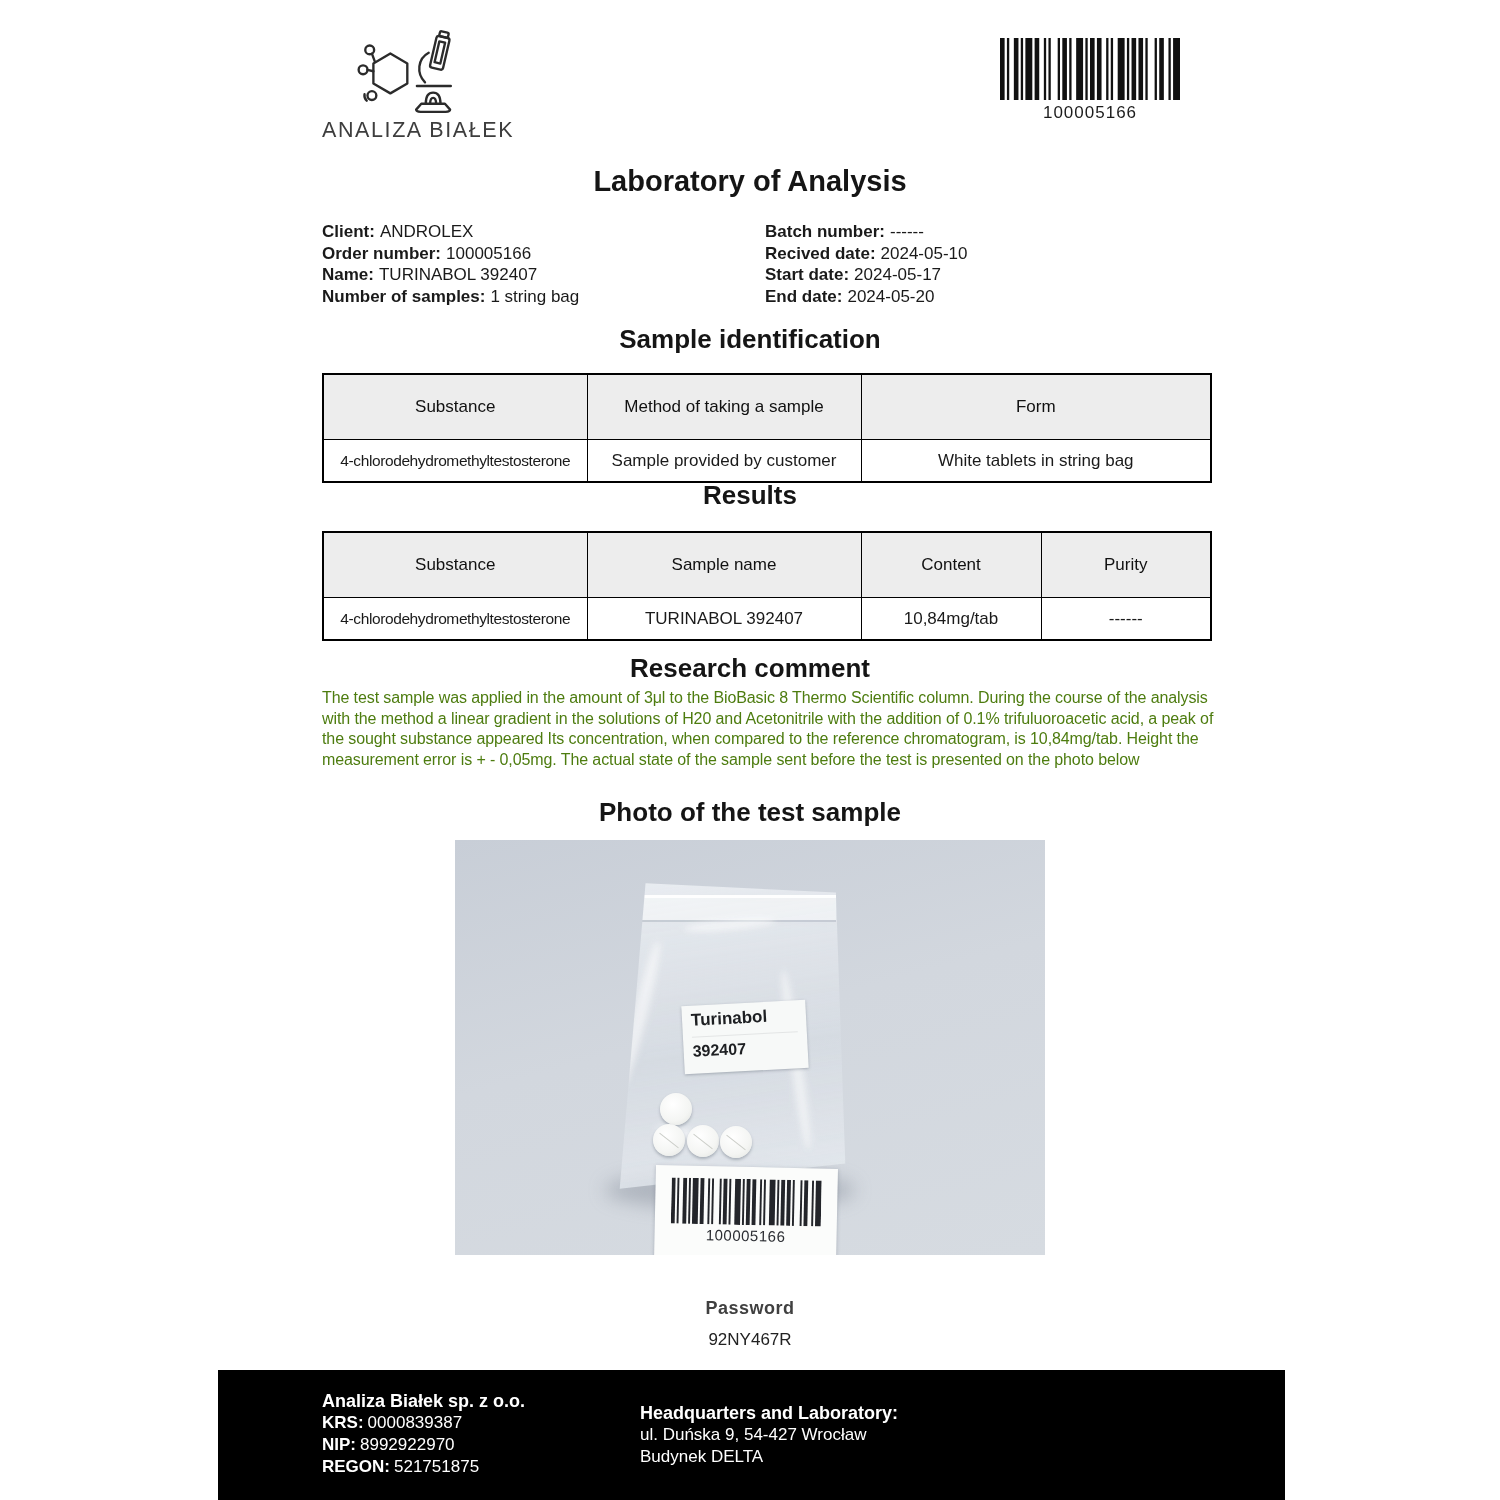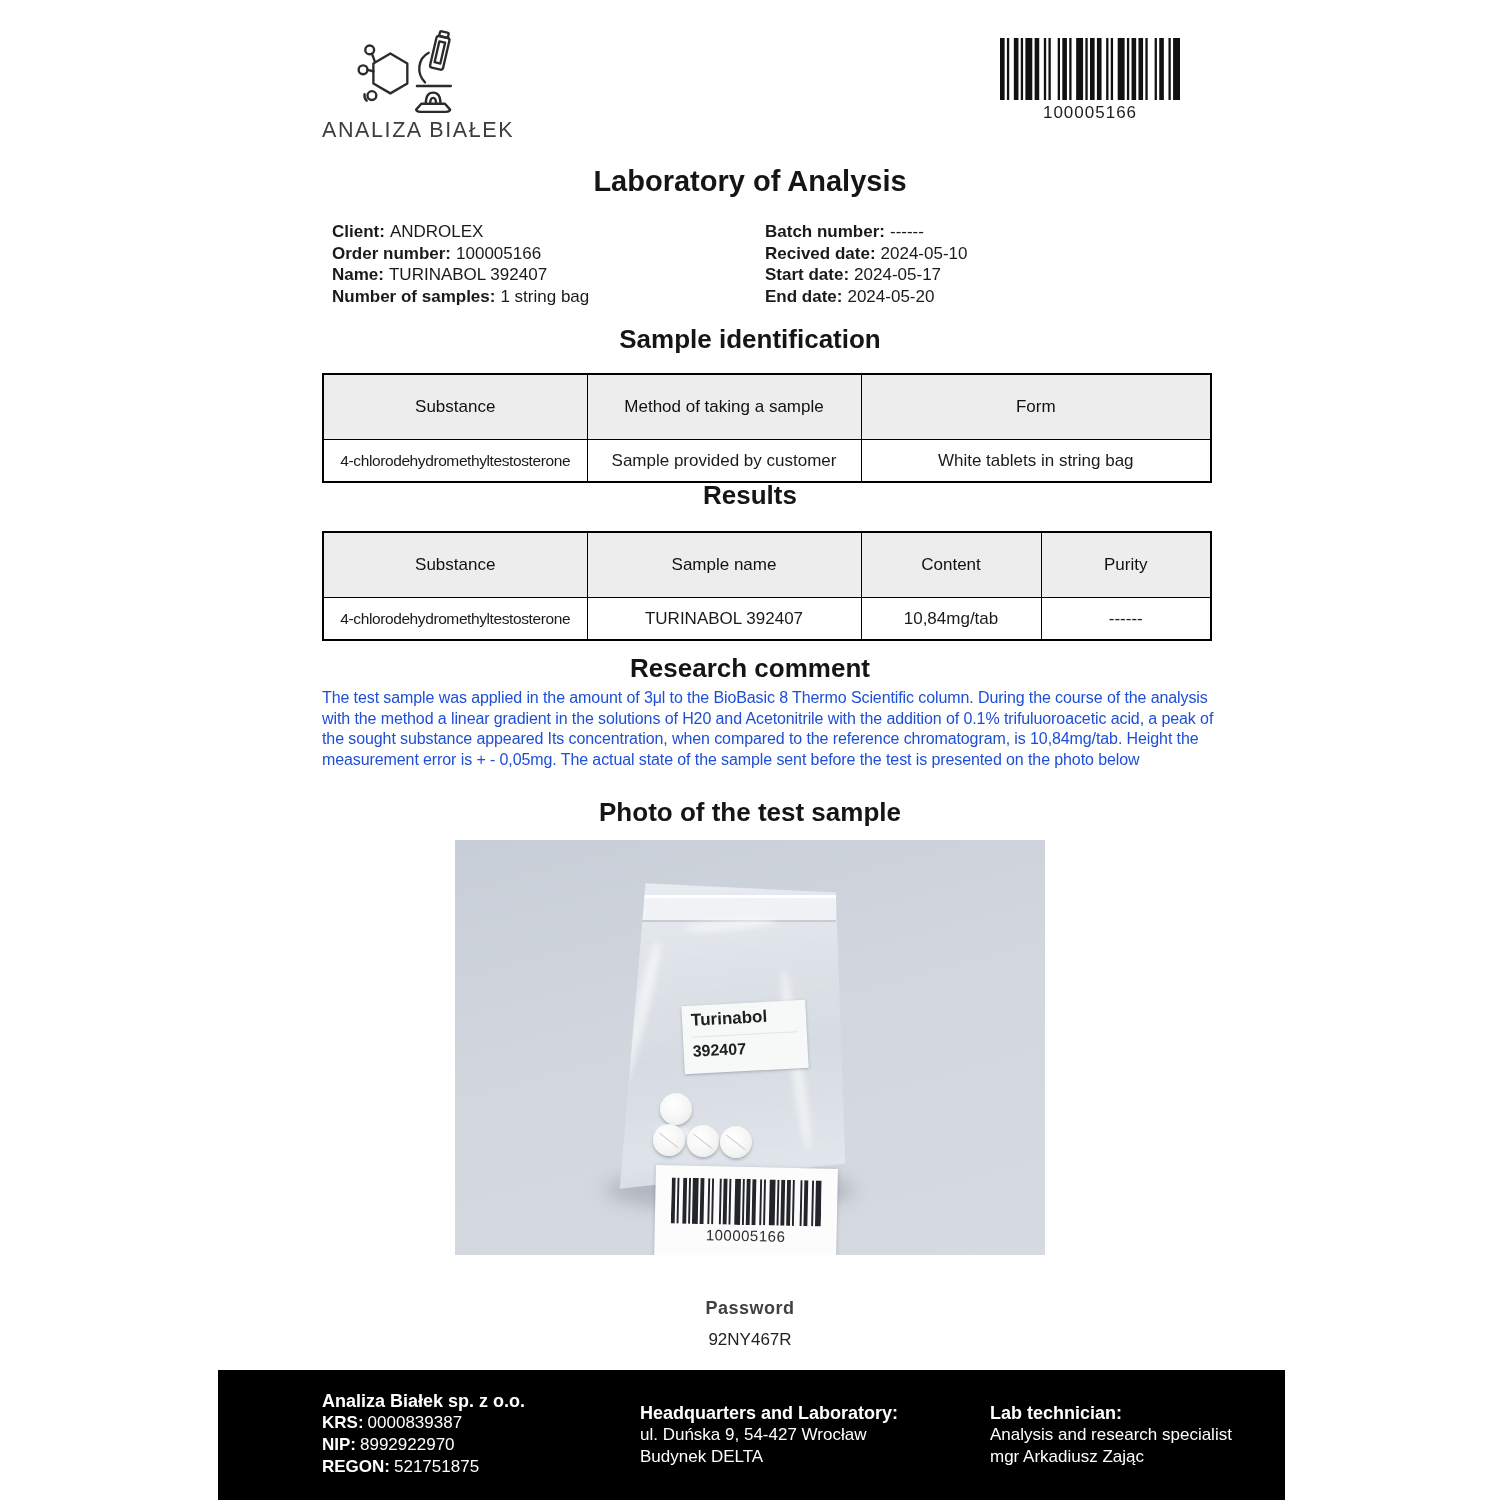--- a/index.html
+++ b/index.html
@@ -13,42 +13,42 @@
   .hbarcode  { position:absolute; left:1000px; top:38px; width:180px; text-align:center; }
   .hbarcode .bars { width:180px; height:62px; }
   .hbarcode .num  { margin-top:3px; font-size:17px; letter-spacing:1px; color:#1c1c1c; }
 
   .h1 { position:absolute; top:165px; left:0; width:100%; text-align:center;
         font-size:29px; font-weight:bold; color:#151515; }
 
   
   .info { position:absolute; left:322px; top:221px; width:893px; height:92px; }
   .info-col { position:absolute; top:0; }
-  .info-col.left  { left:0;margin-left:10px; }
+  .info-col.left  { left:0; }
   .info-col.right { left:443px; }
   .info-line { font-size:17px; line-height:21.5px; color:#1a1a1a; }
   .info-line b { font-weight:bold; margin-right:5px; }
 
   
   .sec-h { position:absolute; left:0; width:100%; text-align:center;
            font-size:26px; font-weight:bold; color:#151515; }
 
   
   .tbl-wrap { position:absolute; left:322px; width:888px; }
   table { border-collapse:collapse; table-layout:fixed; width:888px;
           border:2px solid #000; }
   th { background:#ededed; font-weight:normal; font-size:17px; height:40px;
        border:1px solid #000; text-align:center; padding:12px 2px; }
   td { font-size:17px; height:41px; border:1px solid #000; text-align:center;
        padding:0 2px; color:#1a1a1a; }
   .tight { font-size:15.5px; letter-spacing:-0.4px; white-space:nowrap; }
 
   
   .comment { position:absolute; left:322px; top:688px; width:900px;
-             font-size:16px; line-height:20.5px; letter-spacing:-0.1px; color:#1d4ed8; }
+             font-size:16px; line-height:20.5px; letter-spacing:-0.1px; color:#4d7c0f; }
 
   
   .photo { position:absolute; left:455px; top:840px; width:590px; height:415px;
            overflow:hidden;
            background:linear-gradient(165deg,#c8ced7 0%,#d2d7de 45%,#d6dbe1 100%); }
   .bag-shadow { position:absolute; left:150px; top:330px; width:250px; height:40px;
                 background:rgba(105,115,130,.35); border-radius:50%; filter:blur(9px); }
   .bag { position:absolute; left:160px; top:40px; width:235px; height:315px;
          background:linear-gradient(172deg, rgba(246,249,252,.8) 0%, rgba(230,235,241,.55) 55%, rgba(242,246,250,.75) 100%);
          clip-path:polygon(13% 1%, 94% 4%, 98% 90%, 2% 98%);
@@ -277,20 +277,15 @@
       <div class="f-title">Analiza Białek sp. z o.o.</div>
       <div><b>KRS:</b><span>0000839387</span></div>
       <div><b>NIP:</b><span>8992922970</span></div>
       <div><b>REGON:</b><span>521751875</span></div>
     </div>
     <div class="f-col f2">
       <div class="f-title">Headquarters and Laboratory:</div>
       <div>ul. Duńska 9, 54-427 Wrocław</div>
       <div>Budynek DELTA</div>
     </div>
-    <div class="f-col f3">
-      <div class="f-title">Lab technician:</div>
-      <div>Analysis and research specialist</div>
-      <div>mgr Arkadiusz Zając</div>
-    </div>
   </div>
 
 </div>
 
 </body></html>

